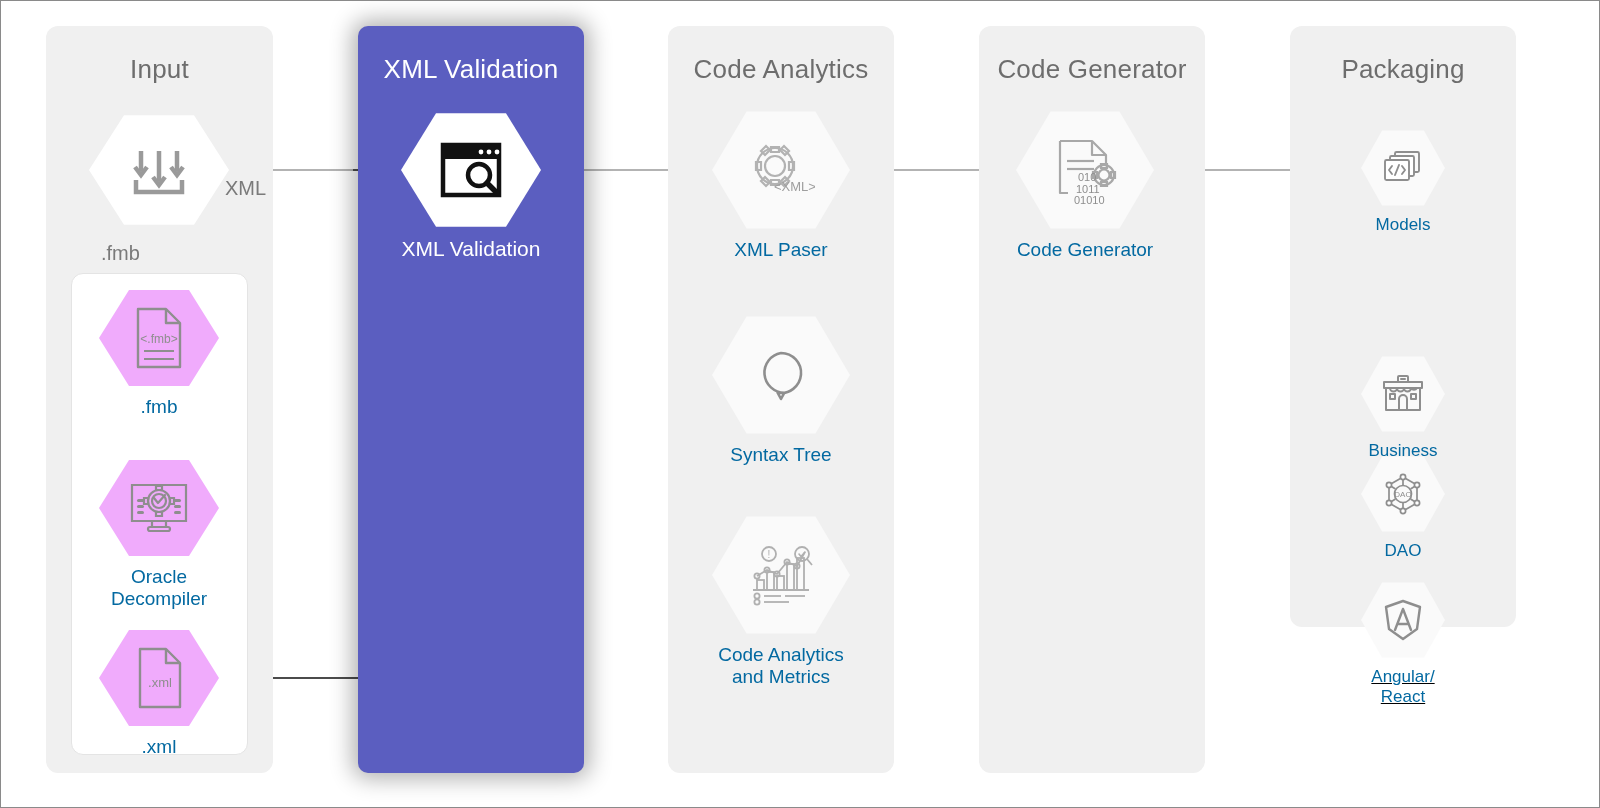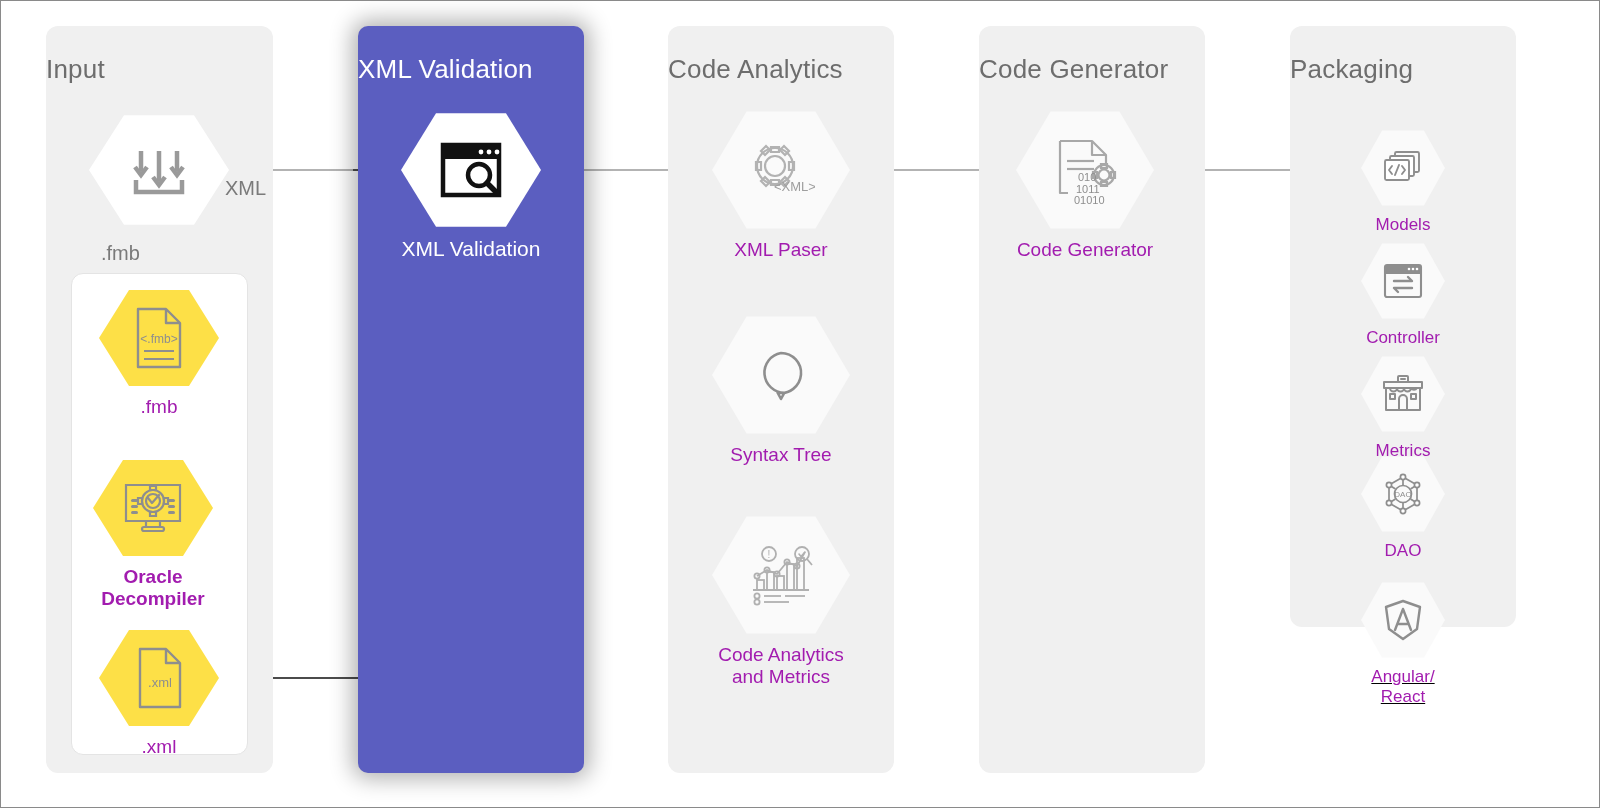--- a/index.html
+++ b/index.html
@@ -24,20 +24,21 @@
     border-radius: 12px;
   }
   .panel.highlight {
     background: #5b5ec0;
     box-shadow: 0 0 22px 6px rgba(0,0,0,0.30);
     border-radius: 10px;
   }
   .panel-title {
     position: absolute;
     top: 28px; left: 0; right: 0;
+    text-align: center;
     font-size: 26px;
     font-weight: 400;
     color: #6d6d6d;
     letter-spacing: 0.2px;
     white-space: nowrap;
   }
   .panel.highlight .panel-title { color: #ffffff; }
 
   
   .subpanel {
@@ -58,27 +59,27 @@
     background: #ffffff;
     clip-path: polygon(25% 2%, 75% 2%, 100% 50%, 75% 98%, 25% 98%, 0% 50%);
     display: flex;
     align-items: center;
     justify-content: center;
   }
   .hex.outlined {
     background: #fafafa;
     filter: drop-shadow(0 0 0.6px #d8d8d8);
   }
-  .hex.grayfill { background: #fde047; }
+  .hex.grayfill { background: #f0abfc; }
   .hex.solidwhite { background: #ffffff; }
 
   .node-label {
     margin-top: 8px;
     font-size: 19px;
-    color: #a21caf;
+    color: #0369a1;
     line-height: 1.15;
     white-space: pre-line;
   }
   .node-label.light { color: #ffffff; font-size: 21px; }
   .node-label.small { font-size: 17px; }
 
   
   .edge-label {
     position: absolute;
     font-size: 20px;
@@ -165,21 +166,21 @@
         <path d="M8,4 H36 L50,18 V62 H8 Z" fill="none" stroke="#8e8e8e" stroke-width="2.4" stroke-linejoin="round"></path>
         <path d="M36,4 V18 H50" fill="none" stroke="#8e8e8e" stroke-width="2.4" stroke-linejoin="round"></path>
         <text x="29" y="38" text-anchor="middle" font-family="Liberation Sans, sans-serif" font-size="12" fill="#8e8e8e">&lt;.fmb&gt;</text>
         <line x1="14" y1="46" x2="44" y2="46" stroke="#8e8e8e" stroke-width="2.2"></line>
         <line x1="14" y1="54" x2="44" y2="54" stroke="#8e8e8e" stroke-width="2.2"></line>
       </svg>
     </div>
     <div class="node-label">.fmb</div>
   </div>
 
-  <div class="node" style="left:92px; top:457px; width:120px;font-weight:bold;">
+  <div class="node" style="left:98px; top:457px; width:120px;">
     <div class="hex grayfill" style="width:120px;height:100px;">
       <svg class="hexicon" width="70" height="62" viewBox="0 0 70 62">
         <path d="M8,8 H62 V44 H8 Z" fill="none" stroke="#8e8e8e" stroke-width="2.2"></path>
         <path d="M26,50 H44 M28,44 V50 M42,44 V50" fill="none" stroke="#8e8e8e" stroke-width="2.2"></path>
         <rect x="24" y="50" width="22" height="4" rx="2" fill="none" stroke="#8e8e8e" stroke-width="2.2"></rect>
         <g fill="none" stroke="#8e8e8e" stroke-width="2.2">
           <circle cx="35" cy="24" r="11"></circle>
           <circle cx="35" cy="24" r="7"></circle>
           <path d="M35,9 l3,0 0,4 -6,0 0,-4 z"></path>
           <path d="M35,39 l3,0 0,-4 -6,0 0,4 z"></path>
@@ -337,51 +338,37 @@
           <rect x="14" y="4" width="24" height="20" rx="1.5"></rect>
           <rect x="9" y="8" width="24" height="20" rx="1.5" fill="#ffffff"></rect>
           <rect x="4" y="12" width="24" height="20" rx="1.5" fill="#ffffff"></rect>
         </g>
         <path d="M11,18 l-3,4 3,4 M21,18 l3,4 -3,4 M18,17 l-4,10" fill="none" stroke="#8e8e8e" stroke-width="1.9" stroke-linecap="round" stroke-linejoin="round"></path>
       </svg>
     </div>
     <div class="node-label small">Models</div>
   </div>
 
-  <div class="node" style="left:1360px; top:241px; width:84px;">
-    <div class="hex outlined" style="width:84px;height:78px;">
-      <svg class="hexicon" width="44" height="38" viewBox="0 0 44 38">
-        <rect x="4" y="3" width="36" height="32" rx="2" fill="none" stroke="#8e8e8e" stroke-width="2.1"></rect>
-        <path d="M4,11 h36" stroke="#8e8e8e" stroke-width="2.1"></path>
-        <rect x="4" y="3" width="36" height="8" rx="2" fill="#8e8e8e"></rect>
-        <circle cx="28" cy="7" r="1.3" fill="#ffffff"></circle>
-        <circle cx="32" cy="7" r="1.3" fill="#ffffff"></circle>
-        <circle cx="36" cy="7" r="1.3" fill="#ffffff"></circle>
-        <path d="M13,19 h18 l-4,-4 M31,26 h-18 l4,4" fill="none" stroke="#8e8e8e" stroke-width="2.4" stroke-linecap="round" stroke-linejoin="round"></path>
-      </svg>
-    </div>
-    <div class="node-label small">Controller</div>
-  </div>
 
   <div class="node" style="left:1360px; top:354px; width:84px;">
     <div class="hex outlined" style="width:84px;height:78px;">
       <svg class="hexicon" width="44" height="40" viewBox="0 0 44 40">
         <g fill="none" stroke="#8e8e8e" stroke-width="2" stroke-linejoin="round">
           <rect x="17" y="2" width="10" height="6" rx="1"></rect>
           <path d="M5,14 h34 v22 h-34 z"></path>
           <path d="M3,8 h38 v6 h-38 z"></path>
           <path d="M9,14 a3.5,3.5 0 0,0 7,0 a3.5,3.5 0 0,0 7,0 a3.5,3.5 0 0,0 7,0 a3.5,3.5 0 0,0 6,0"></path>
           <rect x="9" y="20" width="5" height="5"></rect>
           <rect x="30" y="20" width="5" height="5"></rect>
           <path d="M18,36 v-11 a4,4 0 0,1 8,0 v11"></path>
         </g>
         <line x1="20" y1="5" x2="24" y2="5" stroke="#8e8e8e" stroke-width="2" stroke-linecap="round"></line>
       </svg>
     </div>
-    <div class="node-label small">Metrics</div>
+    <div class="node-label small">Business</div>
   </div>
 
   <div class="node" style="left:1360px; top:454px; width:84px;">
     <div class="hex outlined" style="width:84px;height:78px;">
       <svg class="hexicon" width="44" height="44" viewBox="0 0 44 44">
         <g fill="none" stroke="#8e8e8e" stroke-width="1.7">
           <path d="M22,5 L36,13 V31 L22,39 L8,31 V13 Z"></path>
           <circle cx="22" cy="22" r="8.5"></circle>
           <line x1="22" y1="5" x2="22" y2="13.5"></line>
           <line x1="22" y1="30.5" x2="22" y2="39"></line>

